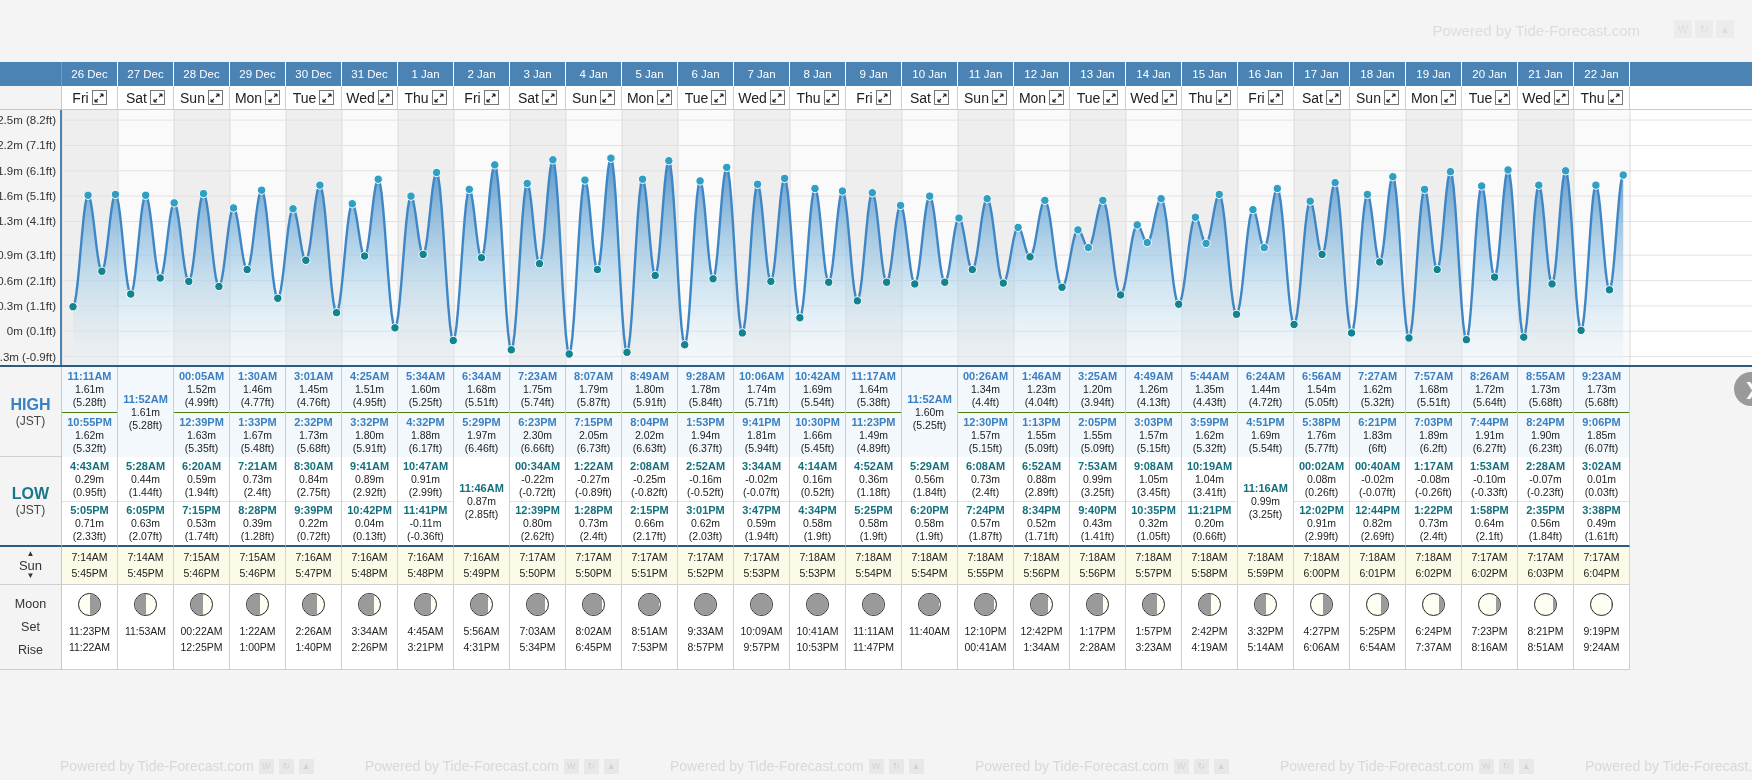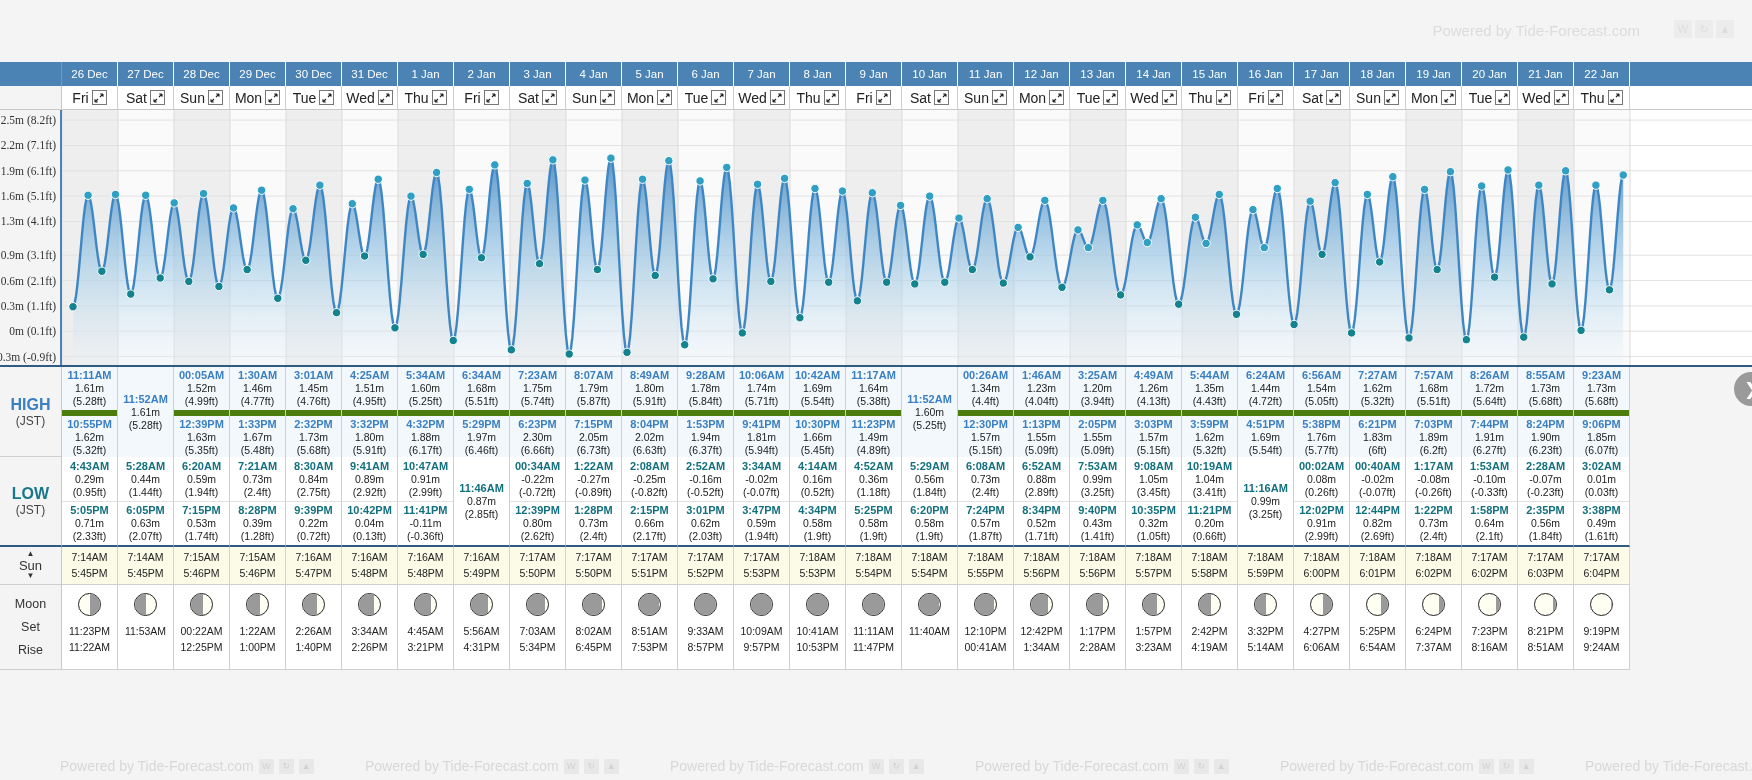--- a/index.html
+++ b/index.html
@@ -63,21 +63,20 @@
   .expand-ico {
     width:15px; height:15px; border:1px solid #777; background:#fff;
     display:inline-flex; align-items:center; justify-content:center;
     font-size:9px; color:#333; line-height:1;
   }
 
   
   .chart-wrap {
     position:absolute; left:0; top:110px; width:1752px; height:255px;
     background:#fff;
-    font-family:Liberation Serif, serif;
   }
   .axis-col {
     position:absolute; left:0; top:0; width:62px; height:255px;
     background:#f4f4f4; border-right:2px solid #4a83b4;
   }
   .axis-label {
     position:absolute; right:4px; font-size:11.5px; color:#333;
     white-space:nowrap; transform:translateY(-50%);
   }
   .plot {
@@ -112,21 +111,21 @@
   .hl-col.low { background:#ffffff;justify-content:center; }
   .ev {
     flex:1 1 50%;
     display:flex; flex-direction:column; align-items:center; justify-content:center;
     font-size:10.5px; color:#222; line-height:1.22; padding:2px 0;
     text-align:center;
   }
   .ev .t { font-weight:700; font-size:11px; color:#3a7fc1; white-space:nowrap; }
   .hl-col.low .ev .t { color:#13707f; }
   .ev .m, .ev .f { color:#222; white-space:nowrap; }
-  .ev.sep { border-top:6px solid #4d7c0f; }
+  .ev.sep { border-top:1px solid #4d7c0f; }
   .hl-col.low .ev.sep { border-top:1px solid #e2e2e2; }
   .ev.single { flex:1 1 100%; border-top:none; }
 
   .high-block .hl-col { height:90px; }
   .low-block .hl-col  { height:90px; }
   .high-block .rowlabel, .low-block .rowlabel { height:90px; }
   .low-block .rowlabel { border-bottom:2px solid #2e5b82; }
   .low-block .hl-col { border-bottom:2px solid #2e5b82; }
 
   

